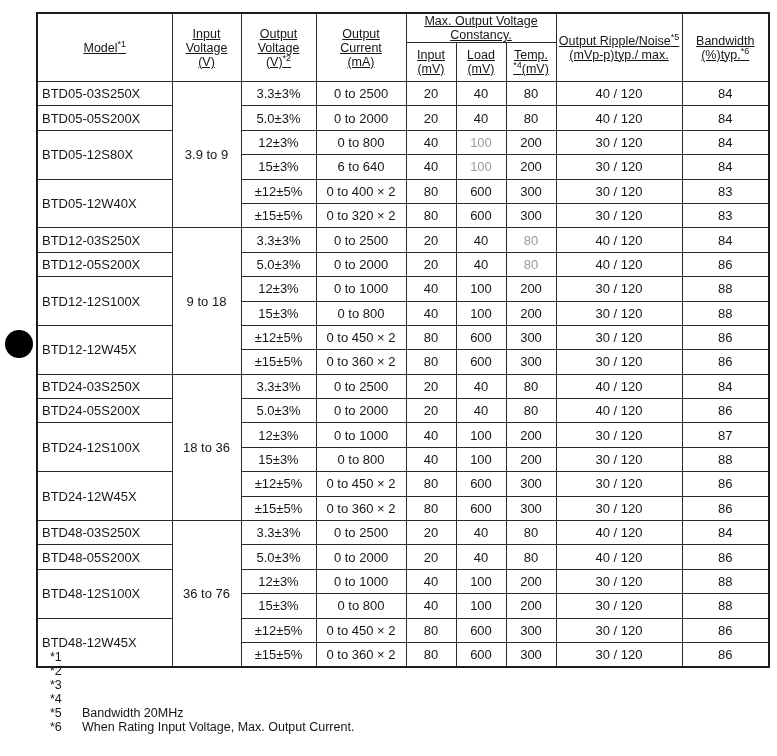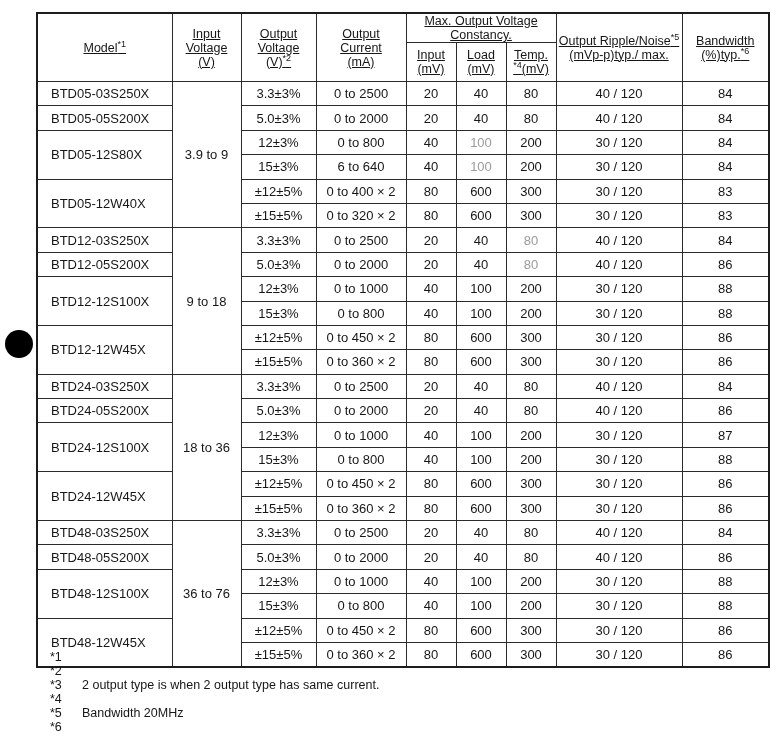--- a/index.html
+++ b/index.html
@@ -46,21 +46,21 @@
   .spec thead tr.hrow1 th.constancy { height: 28px; }
   .spec thead tr.hrow2 th { height: 38px; }
   .spec td {
     font-size: 13px;
     height: 23.4px;
     text-align: center;
     vertical-align: middle;
     white-space: nowrap;
     overflow: hidden;
   }
-  .spec td.model-cell { text-align: left; padding-left: 13px; }
+  .spec td.model-cell { text-align: left; padding-left: 4px; }
   .spec td.faded { color: #9b9b9b; }
   sup { font-size: 9px; vertical-align: super; line-height: 0; }
   .footnotes {
     position: absolute;
     left: 50px;
     top: 650px;
     width: 710px;
     font-size: 12.5px;
     line-height: 14px;
     color: #161616;
@@ -385,27 +385,27 @@
 
   <div class="footnotes">
     <div class="fn">
       <span class="fn-ref">*1</span>
     </div>
     <div class="fn">
       <span class="fn-ref">*2</span>
     </div>
     <div class="fn">
       <span class="fn-ref">*3</span>
-      <span class="fn-text">2 output type is when 2 output type has same current.</span>
     </div>
     <div class="fn">
       <span class="fn-ref">*4</span>
     </div>
     <div class="fn">
       <span class="fn-ref">*5</span>
       <span class="fn-text">Bandwidth 20MHz</span>
     </div>
     <div class="fn">
       <span class="fn-ref">*6</span>
+      <span class="fn-text">When Rating Input Voltage, Max. Output Current.</span>
     </div>
   </div>
 
 </div>
 
 </body></html>

